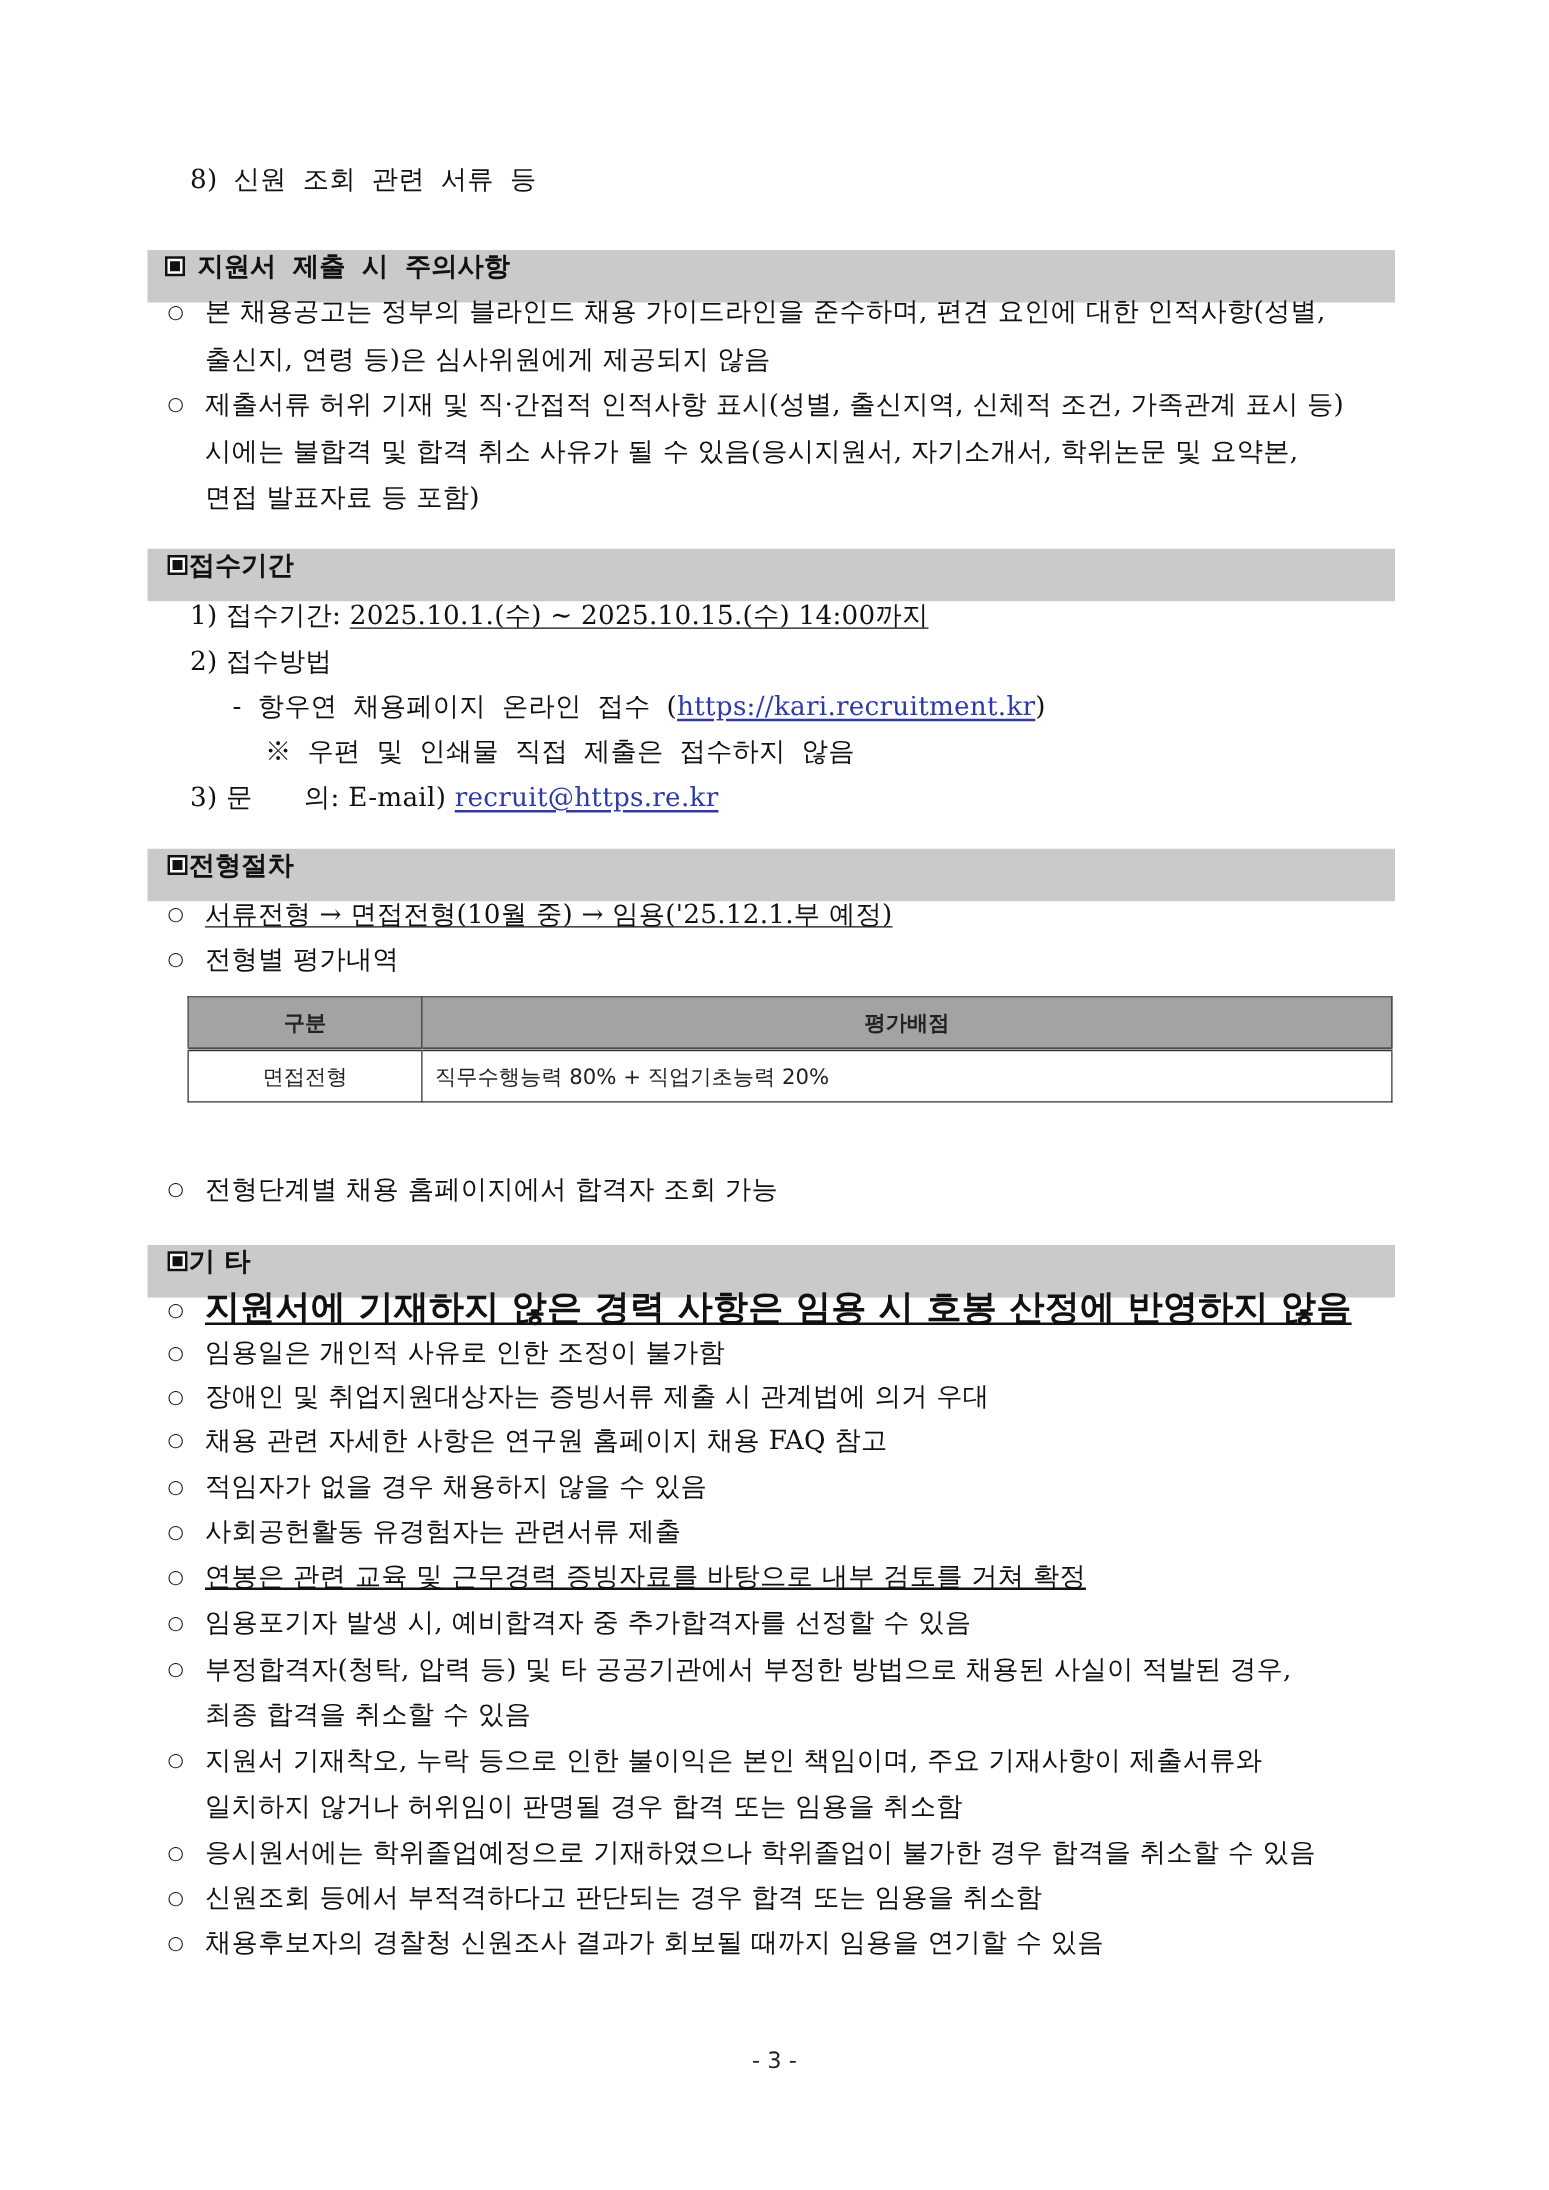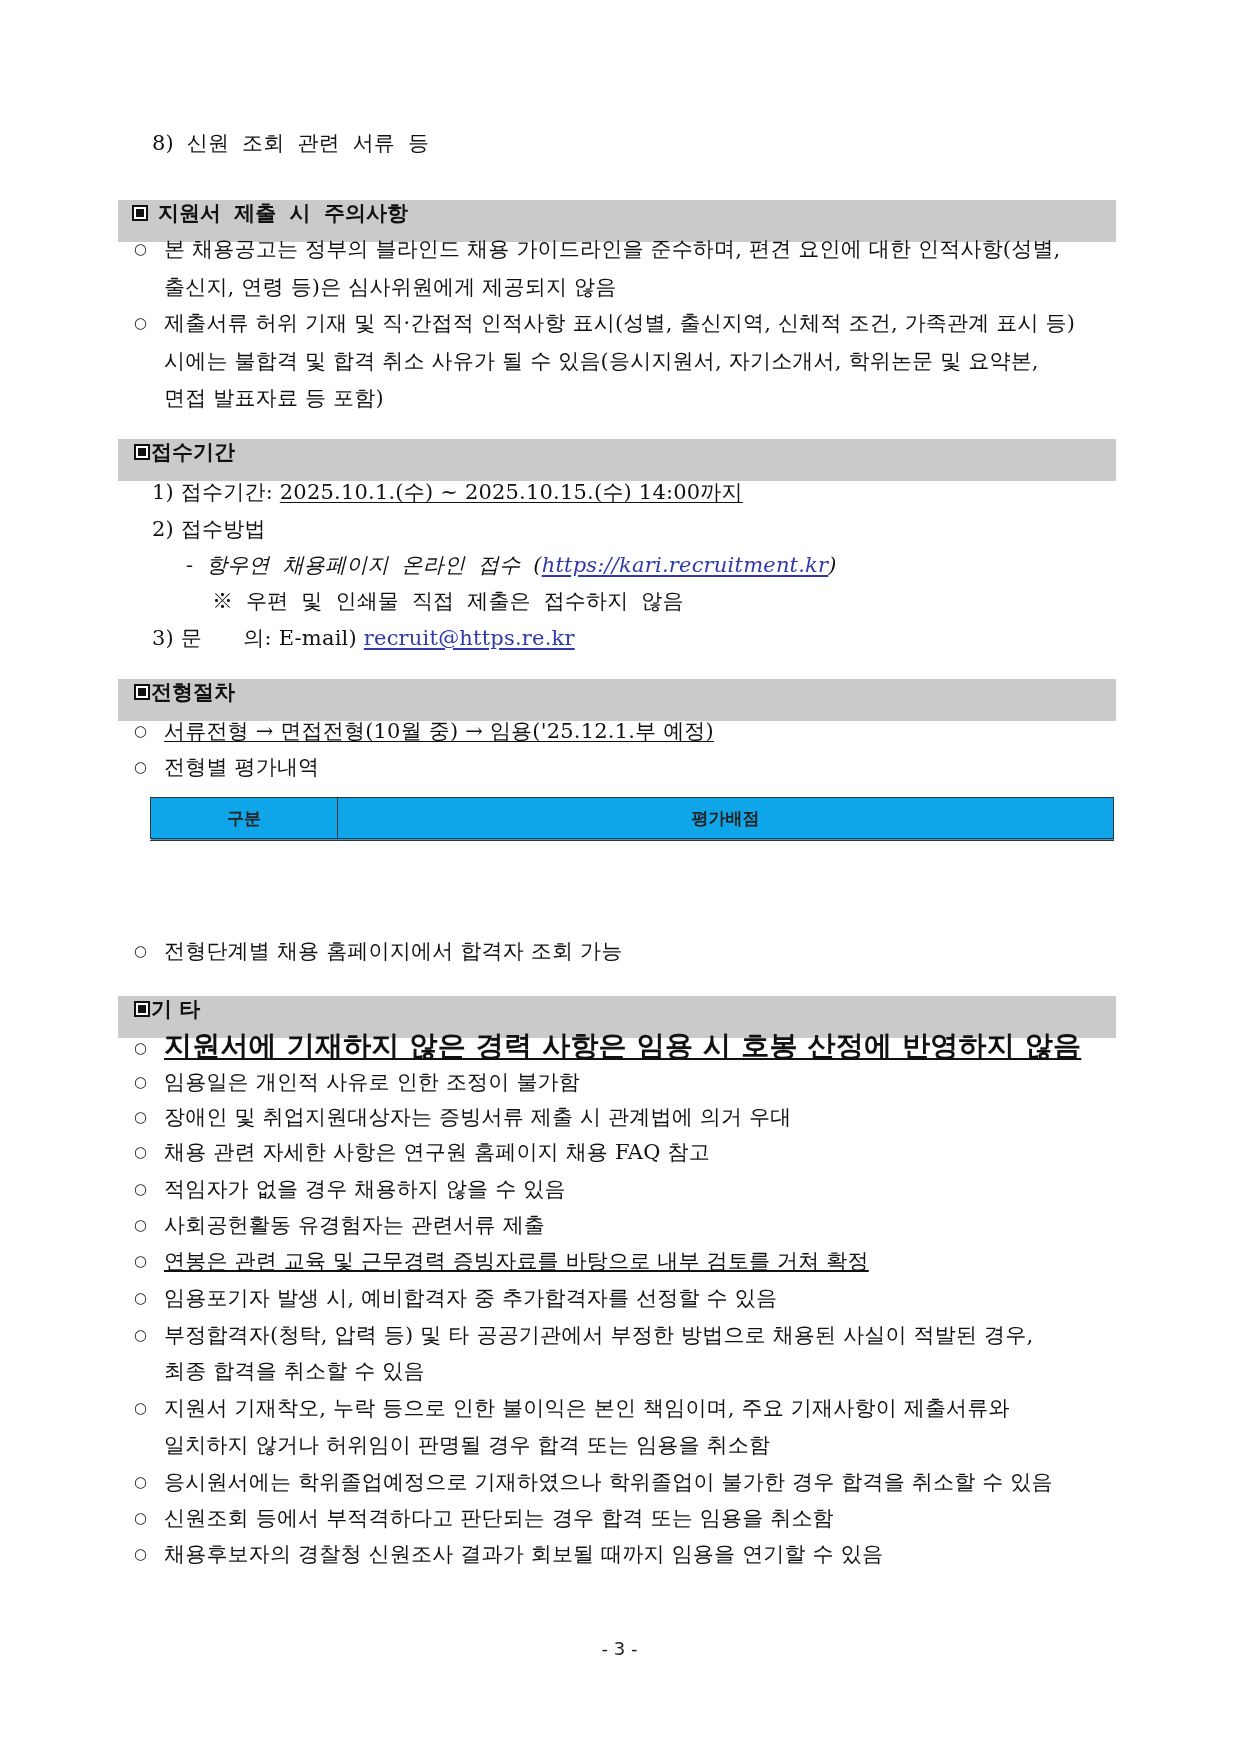--- a/index.html
+++ b/index.html
@@ -46,21 +46,21 @@
     table.eval {
       position: absolute; left: 150px; top: 797px; width: 964px;
       border-collapse: collapse;
       font-family: "DejaVu Sans", "Liberation Sans", sans-serif;
       font-size: 17px; color: #222;
     }
     table.eval td, table.eval th {
       border: 1px solid #333; padding: 0 10px; height: 40px;
     }
     table.eval th {
-      background: #0ea5e9; font-weight: bold; text-align: center; height: 40px;
+      background: #a3a3a3; font-weight: bold; text-align: center; height: 40px;
       border-bottom: 3px double #333;
       margin-top: 26px;
     }
     table.eval td.c { text-align: center; width: 166px; }
     table.eval tr.r1 td { border-bottom: 1.5px solid #666; }
     table.eval { border: 1.5px solid #222; }
 
     .page-num {
       position: absolute; left: 0; width: 100%; top: 1638px;
       text-align: center; font-family: "DejaVu Sans", "Liberation Sans", sans-serif;
@@ -89,21 +89,21 @@
 
 <div class="section-bar" style="top:439px;">
   <span class="sq tight"></span><span>접수기간</span>
 </div>
 
 <div class="line" style="left:152px; top:477px;">
   <span>1) 접수기간:</span>
   <span class="u">2025.10.1.(수) ~ 2025.10.15.(수) 14:00까지</span>
 </div>
 <div class="line" style="left:152px; top:514px;">2) 접수방법</div>
-<div class="line spaced" style="left:186px; top:550px;font-style:italic;">
+<div class="line spaced" style="left:186px; top:550px;">
   <span>- 항우연 채용페이지 온라인 접수 (</span><a class="link">https://kari.recruitment.kr</a><span>)</span>
 </div>
 <div class="line spaced" style="left:212px; top:586px;">※ 우편 및 인쇄물 직접 제출은 접수하지 않음</div>
 <div class="line" style="left:152px; top:623px;">
   <span style="white-space:pre;">3) 문      의: E-mail)</span>
   <a class="link">recruit@https.re.kr</a>
 </div>
 
 <div class="section-bar" style="top:679px;">
   <span class="sq tight"></span><span>전형절차</span>
@@ -114,20 +114,24 @@
 </div>
 <div class="line" style="left:134px; top:752px;">
   <span class="bullet">○</span><span>전형별 평가내역</span>
 </div>
 
 <table class="eval">
   <tbody>
       <tr>
     <th style="width:166px;">구분</th>
     <th>평가배점</th>
+  </tr>
+  <tr>
+    <td class="c">면접전형</td>
+    <td>직무수행능력 80% + 직업기초능력 20%</td>
   </tr>
 </tbody>
   </table>
 
 <div class="line" style="left:134px; top:936px;">
   <span class="bullet">○</span><span>전형단계별 채용 홈페이지에서 합격자 조회 가능</span>
 </div>
 
 <div class="section-bar" style="top:996px;">
   <span class="sq tight"></span><span>기 타</span>

